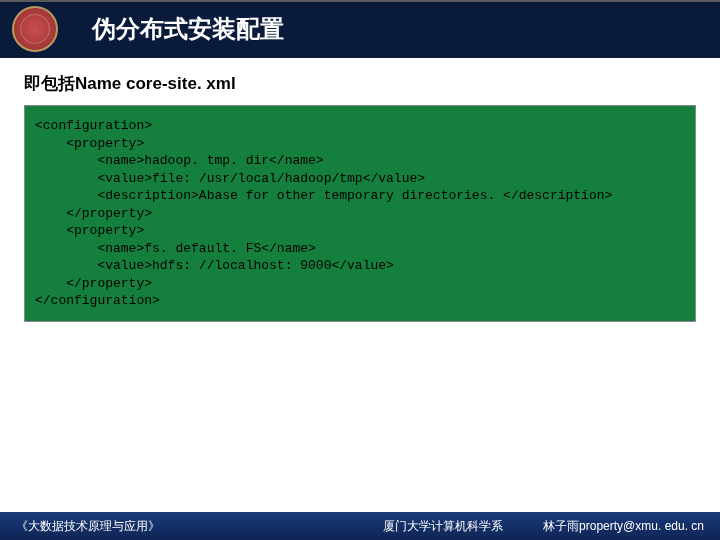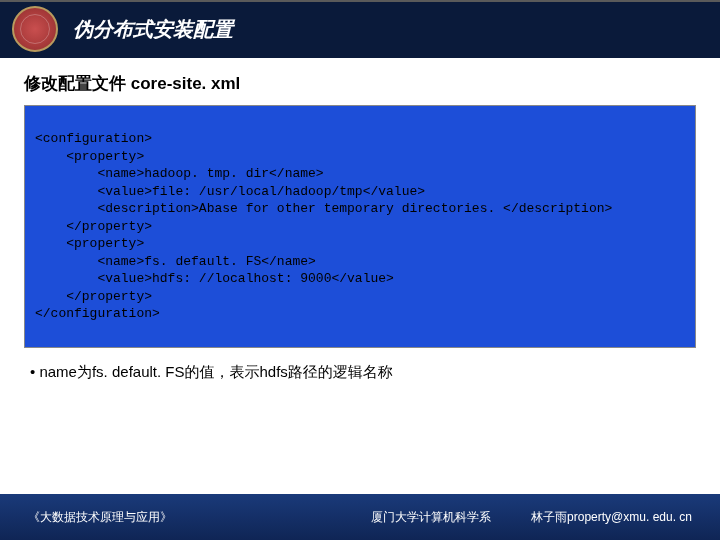--- a/index.html
+++ b/index.html
@@ -29,64 +29,63 @@
   }
   .logo::after{
     content:"";
     position:absolute;
     inset:6px;
     border:1px solid rgba(255,255,255,0.25);
     border-radius:50%;
   }
   .title {
     color: #fff;
-    font-size: 20px;
+    font-size: 24px;
     font-weight: bold;
-    margin-left: 15px;
-    font-style: italic;
+    margin-left: 34px;
   }
   .content {
     padding: 14px 24px 0 24px;
   }
   .subtitle {
     font-size: 17px;
     font-weight: bold;
     color: #000;
     margin-bottom: 10px;
   }
   .codebox {
     border: 1px solid #888;
-    background: #1d4ed8;
-    padding: 24px 10px;
+    background: #15803d;
+    padding: 11px 10px;
     font-family: "Courier New", monospace;
     font-size: 13px;
     line-height: 1.35;
     white-space: pre;
     color: #000;
     margin-bottom: 2px;
     overflow: hidden;
   }
   .bullet {
     font-size: 15px;
     color: #000;
     line-height: 1.6;
     margin: 12px 6px;
   }
   .footer {
     position: absolute;
     bottom: 0;
     left: 0;
     right: 0;
-    height: 46px;
+    height: 28px;
     background: linear-gradient(to bottom, #1a3a7a 0%, #0f2555 100%);
     display: flex;
     align-items: center;
     color: #fff;
     font-size: 12px;
-    padding: 0 28px;
+    padding: 0 16px;
   }
   .footer .f1 { flex: 0 0 auto; }
   .footer .f2 { margin-left: auto; margin-right: 40px;}
   .footer .f3 { }
   .footer .f4 { }
   .toptrim{
     position:absolute;
     top:0;left:0;right:0;height:2px;
     background:#5a5a5a;
   }
@@ -95,33 +94,32 @@
 <body>
 
 <div class="toptrim"></div>
 
 <div class="header">
   <div class="logo"></div>
   <div class="title">伪分布式安装配置</div>
 </div>
 
 <div class="content">
-  <div class="subtitle">修改配置文件 core-site. xml</div>
+  <div class="subtitle">即包括Name core-site. xml</div>
   <div class="codebox">&lt;configuration&gt;
     &lt;property&gt;
         &lt;name&gt;hadoop. tmp. dir&lt;/name&gt;
         &lt;value&gt;file: /usr/local/hadoop/tmp&lt;/value&gt;
         &lt;description&gt;Abase for other temporary directories. &lt;/description&gt;
     &lt;/property&gt;
     &lt;property&gt;
         &lt;name&gt;fs. default. FS&lt;/name&gt;
         &lt;value&gt;hdfs: //localhost: 9000&lt;/value&gt;
     &lt;/property&gt;
 &lt;/configuration&gt;</div>
-  <div class="bullet"> • name为fs. default. FS的值，表示hdfs路径的逻辑名称</div>
 </div>
 
 <div class="footer">
   <span class="f1">《大数据技术原理与应用》</span>
   <span class="f2">厦门大学计算机科学系</span>
   <span class="f3">林子雨</span>
   <span class="f4">property@xmu. edu. cn</span>
 </div>
 
 </body></html>

